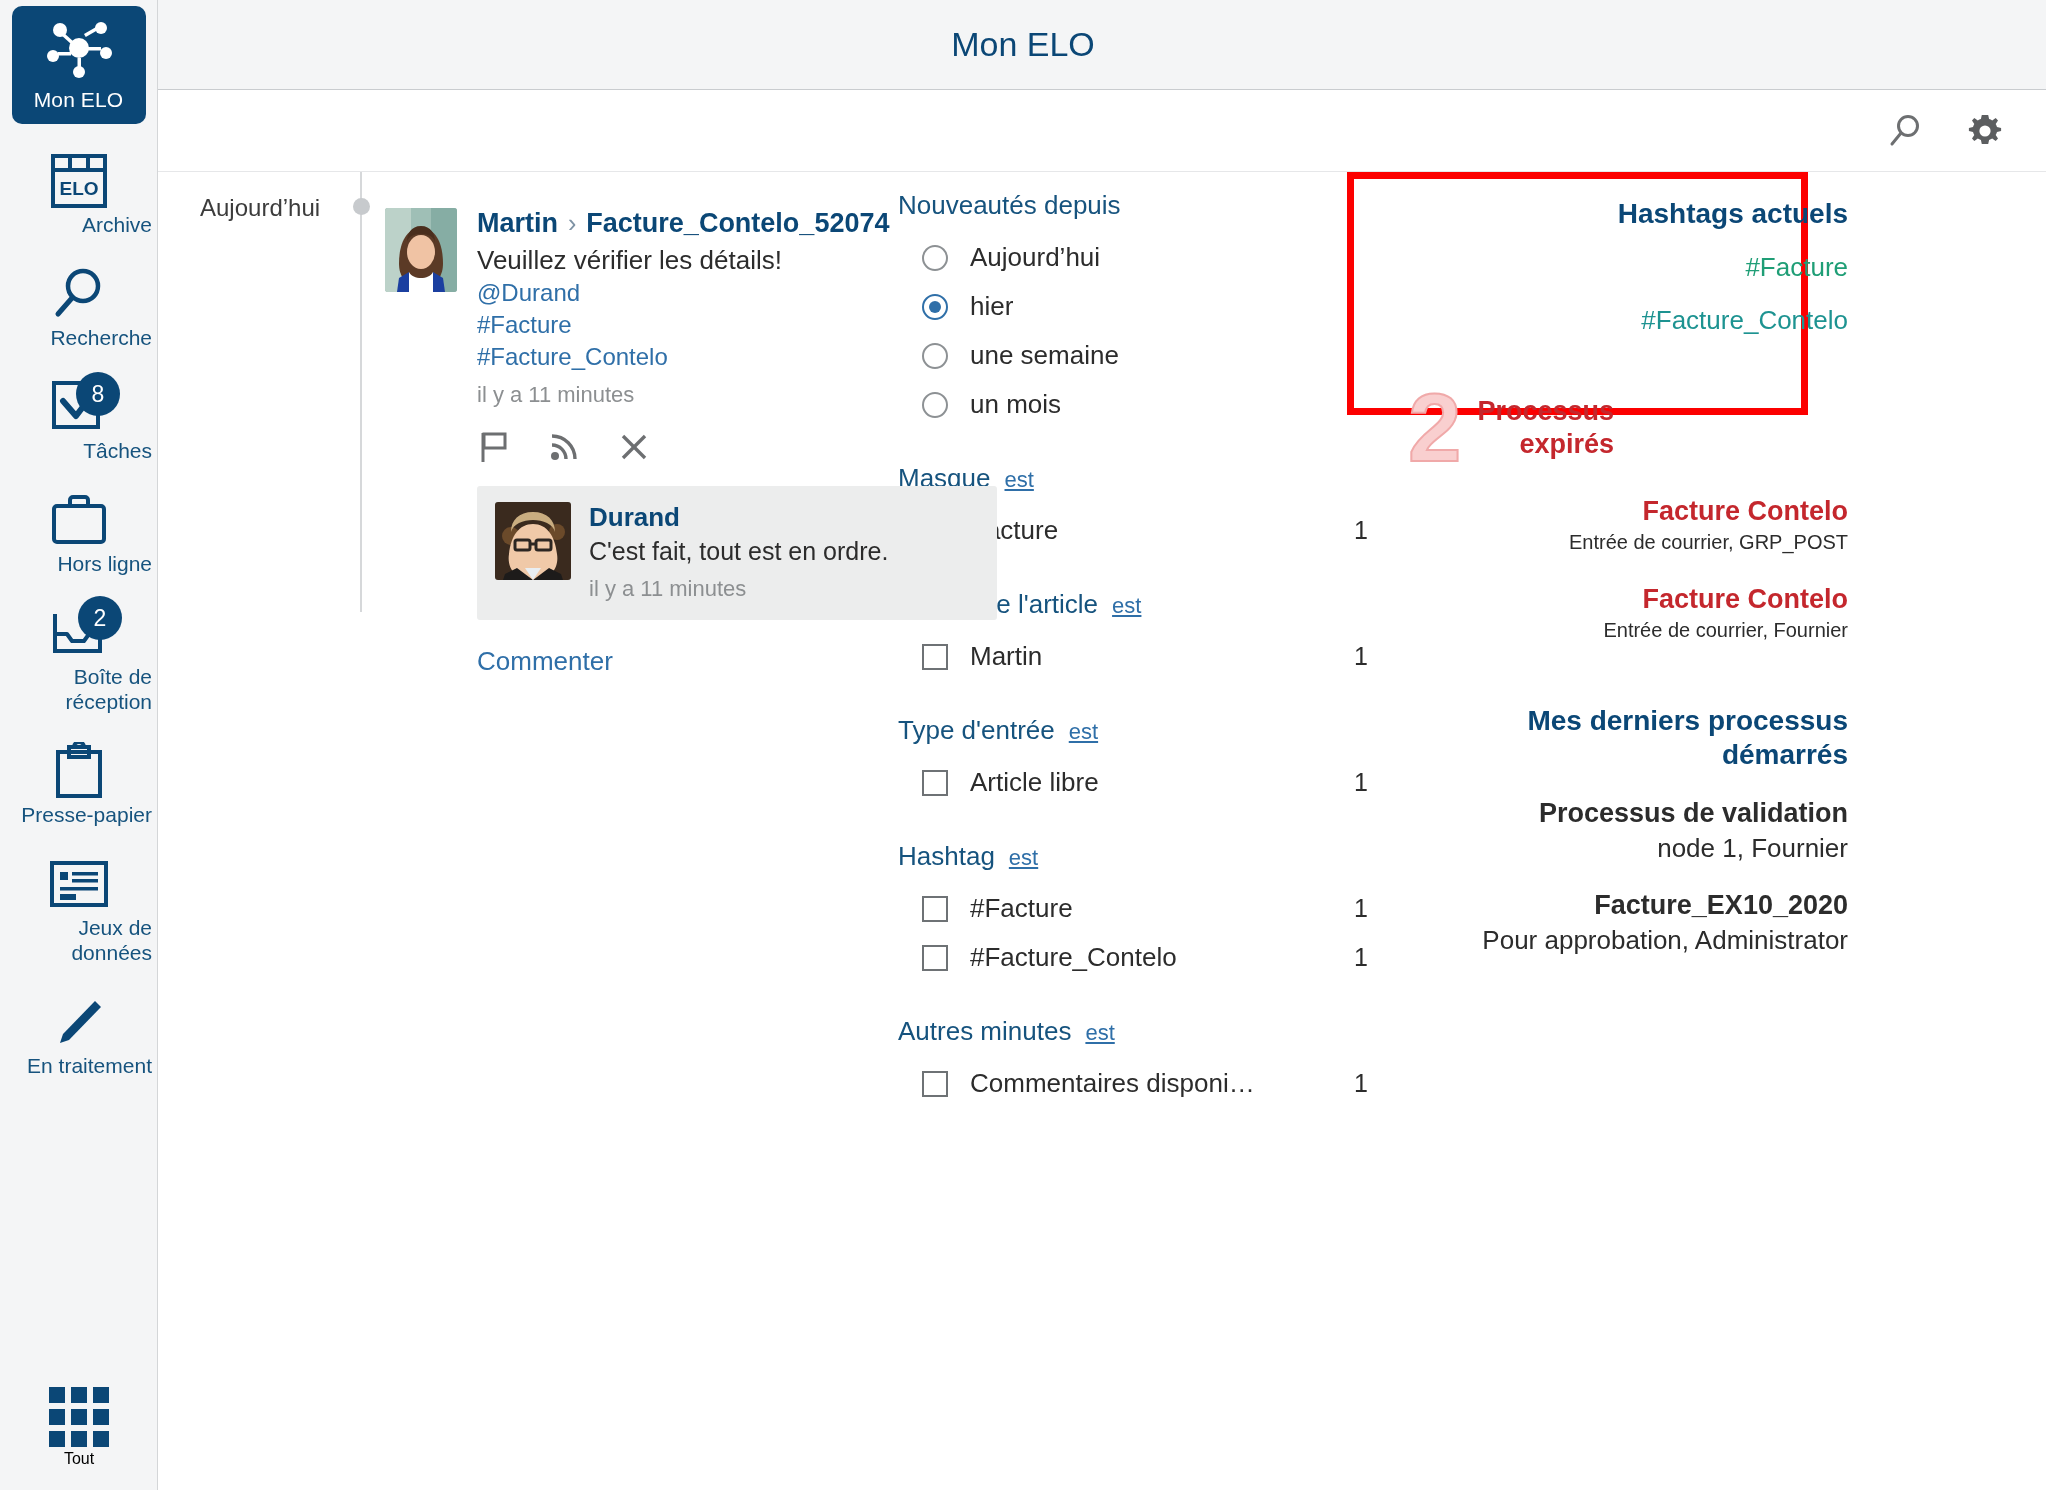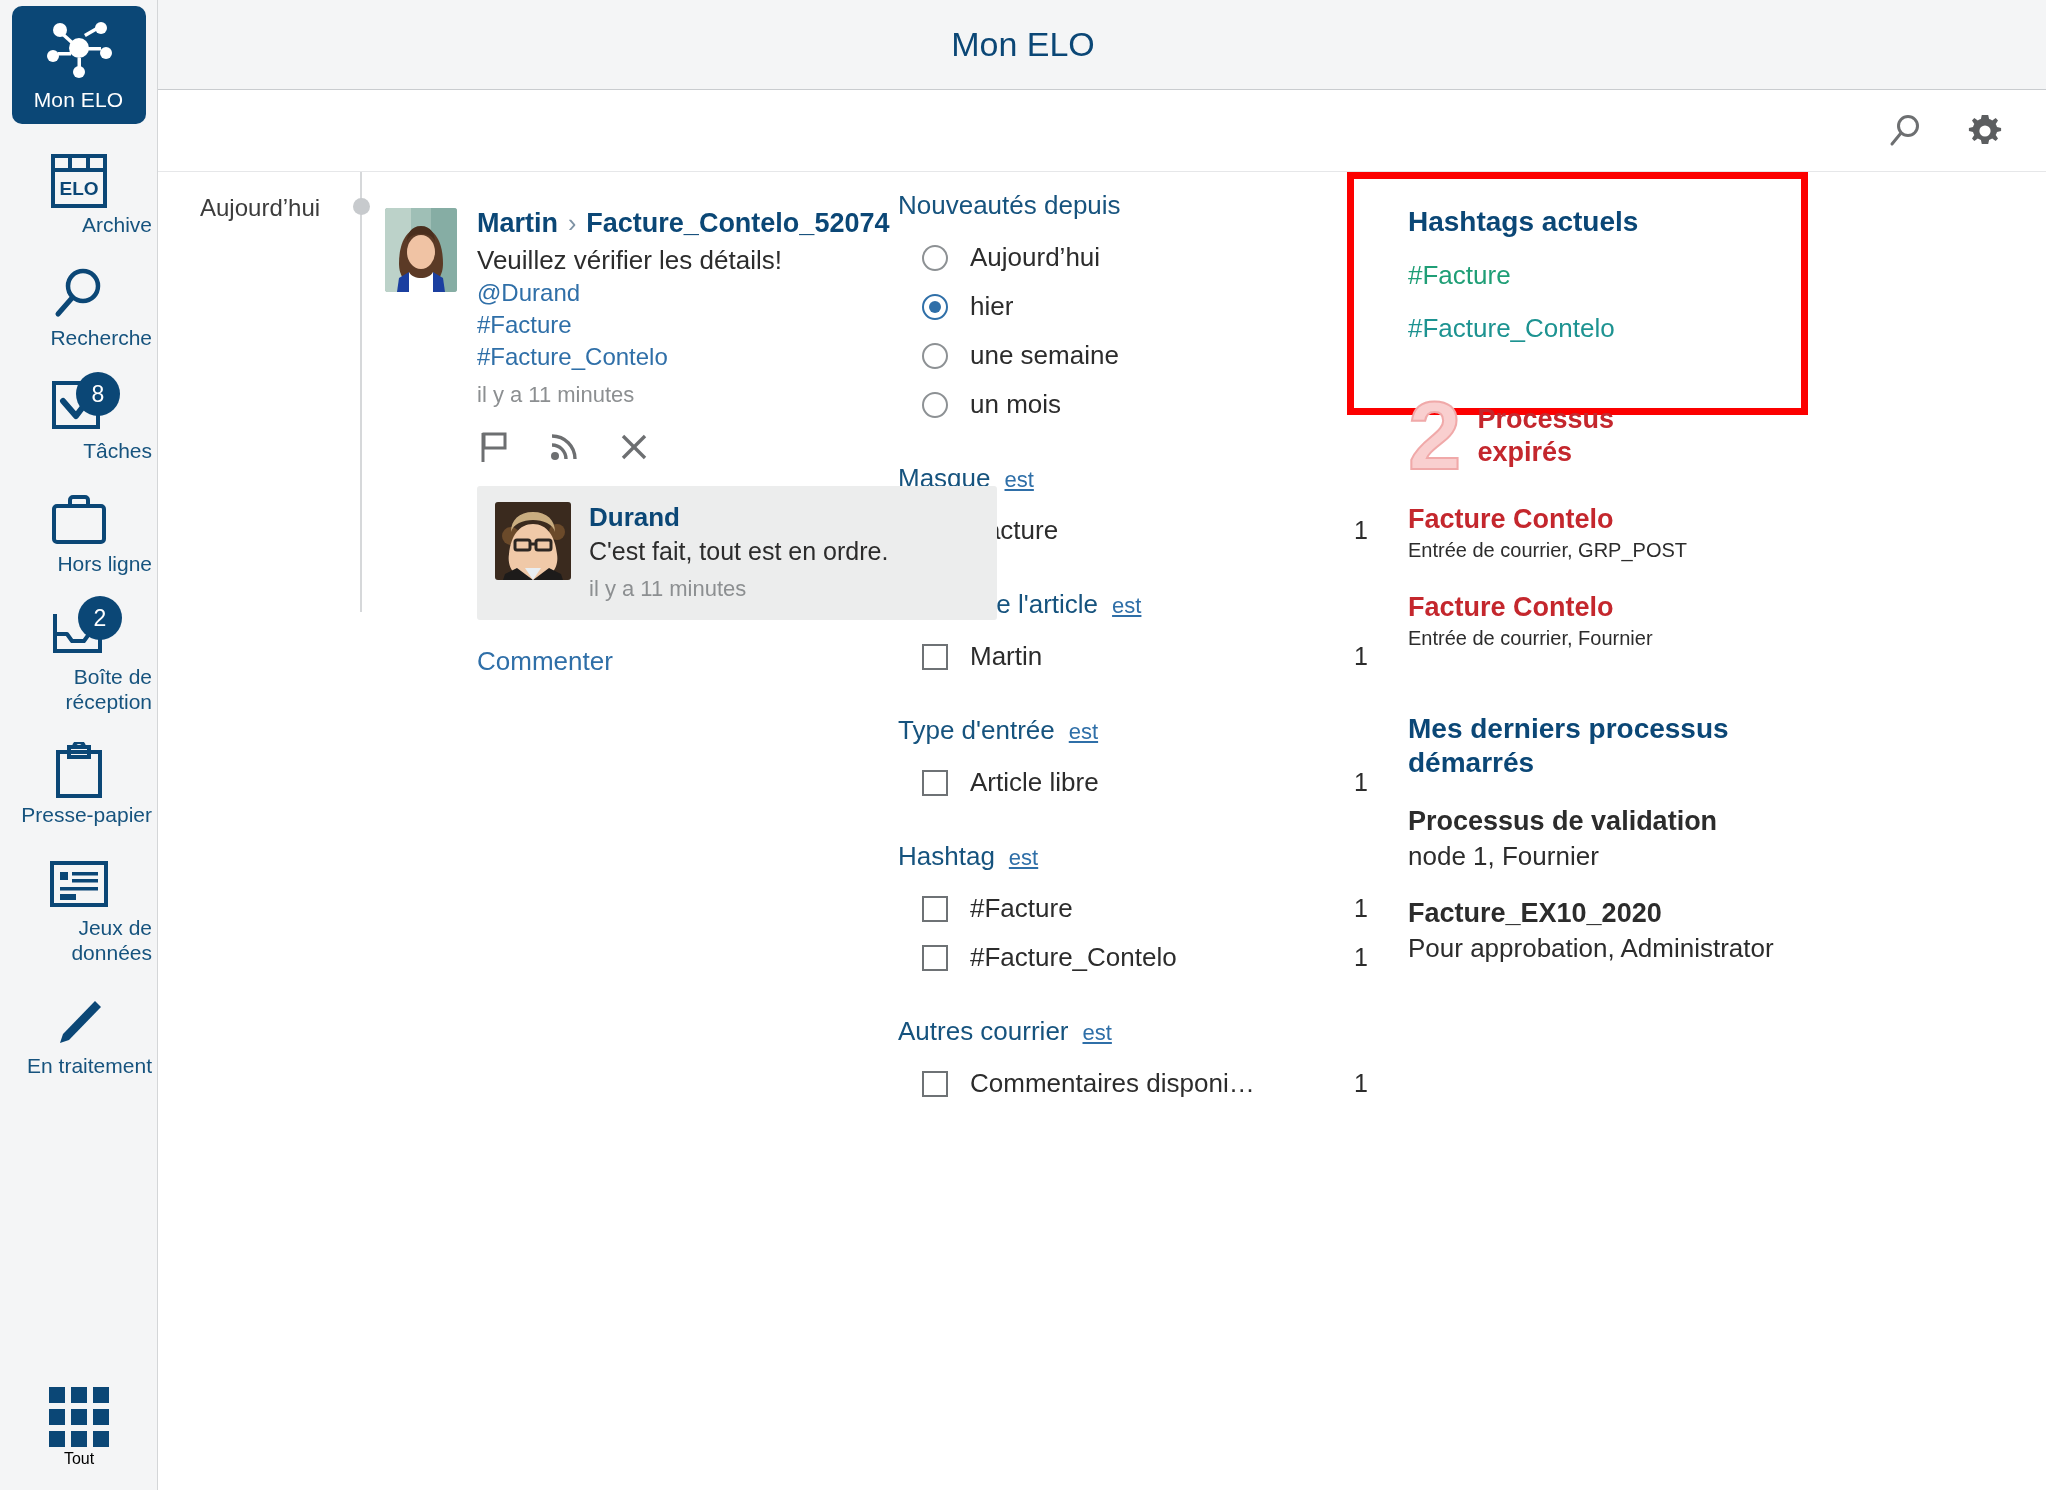--- a/index.html
+++ b/index.html
@@ -139,21 +139,21 @@
     width: 12px; height: 12px; border-radius:50%; background:#2f6fa8;
   }
   .checkbox {
     width: 26px; height: 26px; border: 2px solid #6e7275; background:#fff; flex:0 0 26px;
   }
   .opt-label { font-size: 26px; color: #2c2c2c; flex: 1 1 auto; }
   .opt-count { font-size: 25px; color: #2c2c2c; width: 40px; text-align: right; padding-right: 10px;}
   .radio-row .opt-label { color: #2c2c2c; }
 
   
-  .right-col { width: 470px; flex: 0 0 470px; padding-top: 12px; position: relative; }
+  .right-col { width: 470px; flex: 0 0 470px; padding-top: 4px; position: relative; text-align: right; }
   .hl-box {
     position: absolute; left: -31px; top: 0px; width: 461px; height: 243px;
     border: 7px solid #fc0000;
   }
   .rc-inner { padding-top: 22px; padding-left: 30px; position: relative; }
   .rc-title { font-size: 28px; color: #0b4776; font-weight: 700; }
   .tag { font-size: 26px; color: #1f9e76; margin-top: 22px; cursor: pointer; }
   .tag.alt { color: #1d9391; }
 
   .expired-block { margin-top: 54px; position: relative; display: flex; align-items: center; gap: 16px;}
@@ -480,21 +480,21 @@
           </div>
           <div class="opt-row">
             <span class="checkbox"></span>
             <span class="opt-label">#Facture_Contelo</span>
             <span class="opt-count">1</span>
           </div>
         </div>
 
         <div class="fgroup" style="margin-top:34px;">
           <div class="fgroup-head">
-            <span>Autres courrier</span>
+            <span>Autres minutes</span>
             <span class="est">est</span>
           </div>
           <div class="opt-row">
             <span class="checkbox"></span>
             <span class="opt-label">Commentaires disponi…</span>
             <span class="opt-count">1</span>
           </div>
         </div>
       </div>
 

